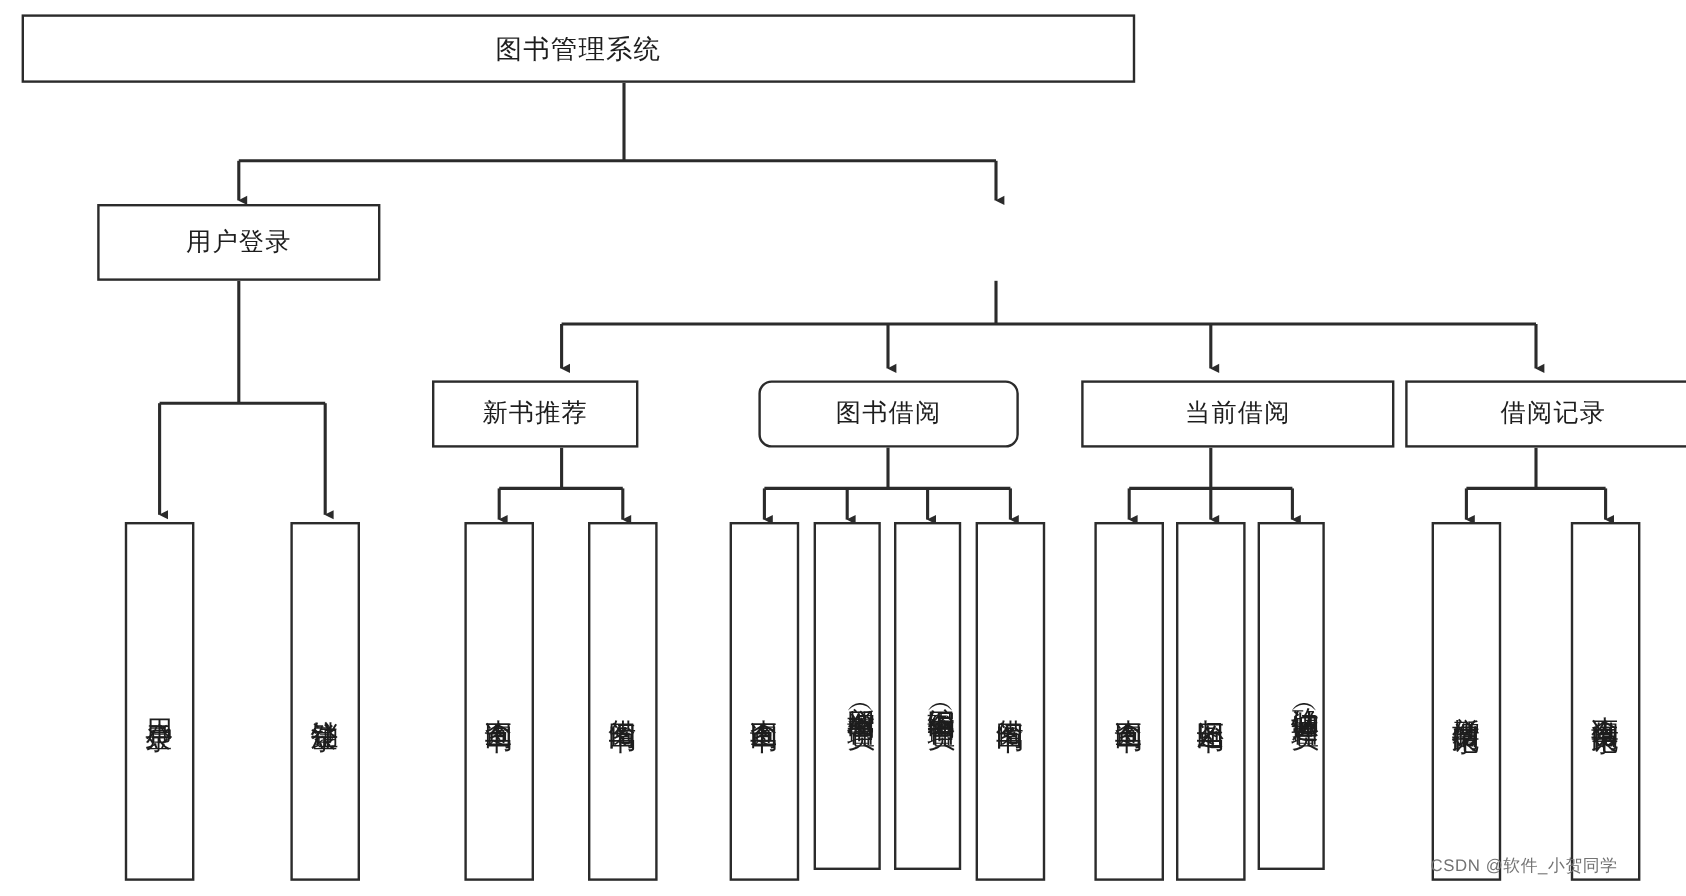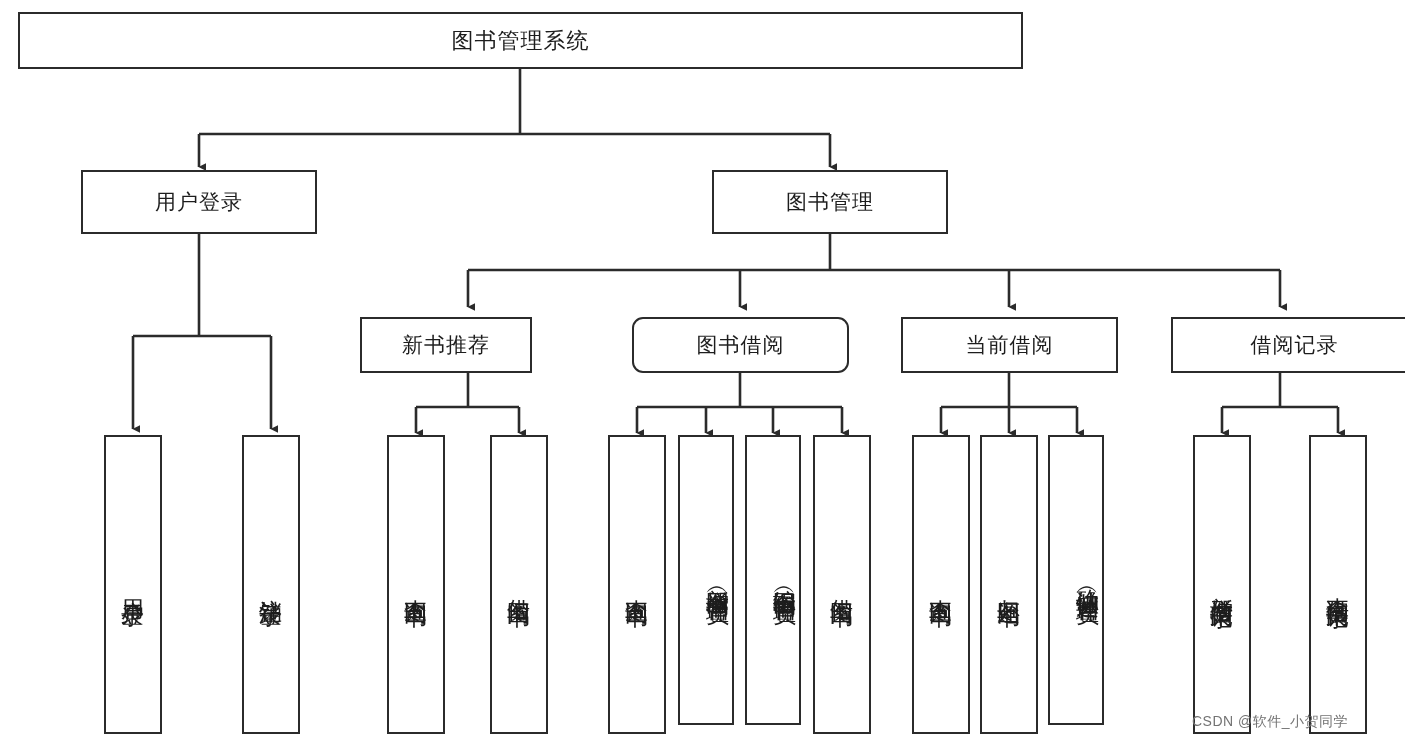--- a/index.html
+++ b/index.html
@@ -116,31 +116,30 @@
       <path d="M 1009 407 L 1009 433" marker-end="url(#arrowhead)"></path>
       <path d="M 1077 407 L 1077 433" marker-end="url(#arrowhead)"></path>
 
       <path d="M 1280 373 L 1280 407"></path>
       <path d="M 1222 407 L 1338 407"></path>
       <path d="M 1222 407 L 1222 433" marker-end="url(#arrowhead)"></path>
       <path d="M 1338 407 L 1338 433" marker-end="url(#arrowhead)"></path>
     </g>
   </svg>
 
-  <div class="node horiz title" style="left:18px; top:12px; width:1005px; height:57px;">图书管理系统</div>
+  <div class="node horiz title" style="left:18px; top:12px; width:928px; height:57px;">图书管理系统</div>
 
   <div class="node horiz" style="left:81px; top:170px; width:236px; height:64px;">用户登录</div>
 
-  <div class="node horiz" style="left:712px; top:170px; width:236px; height:64px;">图书管理</div>
 
   <div class="node horiz" style="left:360px; top:317px; width:172px; height:56px;">新书推荐</div>
 
   <div class="node horiz" style="left:632px; top:317px; width:217px; height:56px;border-radius:11px;">图书借阅</div>
 
-  <div class="node horiz" style="left:901px; top:317px; width:217px; height:56px;">当前借阅</div>
+  <div class="node horiz" style="left:901px; top:317px; width:261px; height:56px;">当前借阅</div>
 
   <div class="node horiz" style="left:1171px; top:317px; width:247px; height:56px;">借阅记录</div>
 
   <div class="node vert" style="left:104px; top:435px; width:58px; height:299px;">用户登录</div>
 
   <div class="node vert" style="left:242px; top:435px; width:58px; height:299px;">注销登录</div>
 
   <div class="node vert" style="left:387px; top:435px; width:58px; height:299px;">查询图书</div>
 
   <div class="node vert" style="left:490px; top:435px; width:58px; height:299px;">借阅图书</div>

